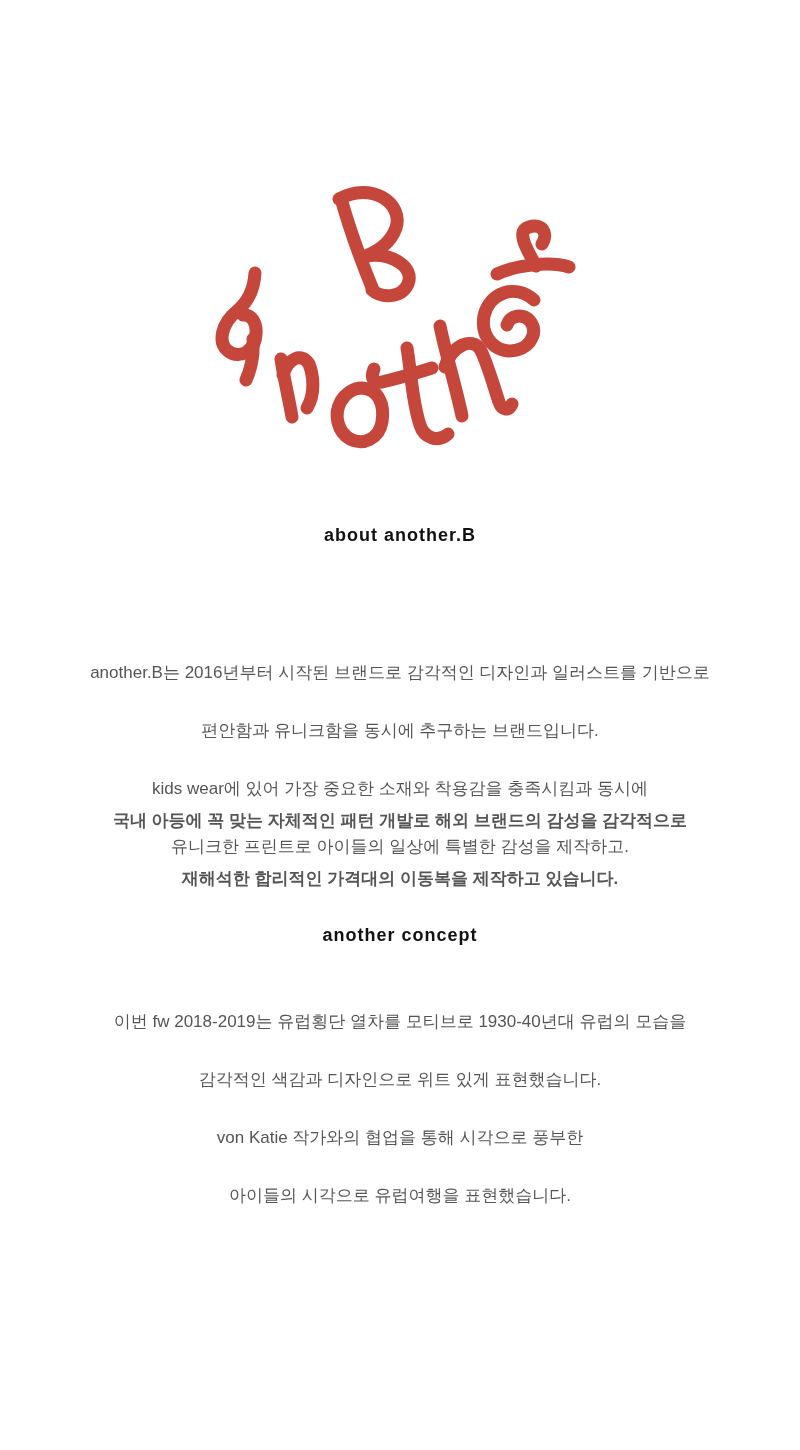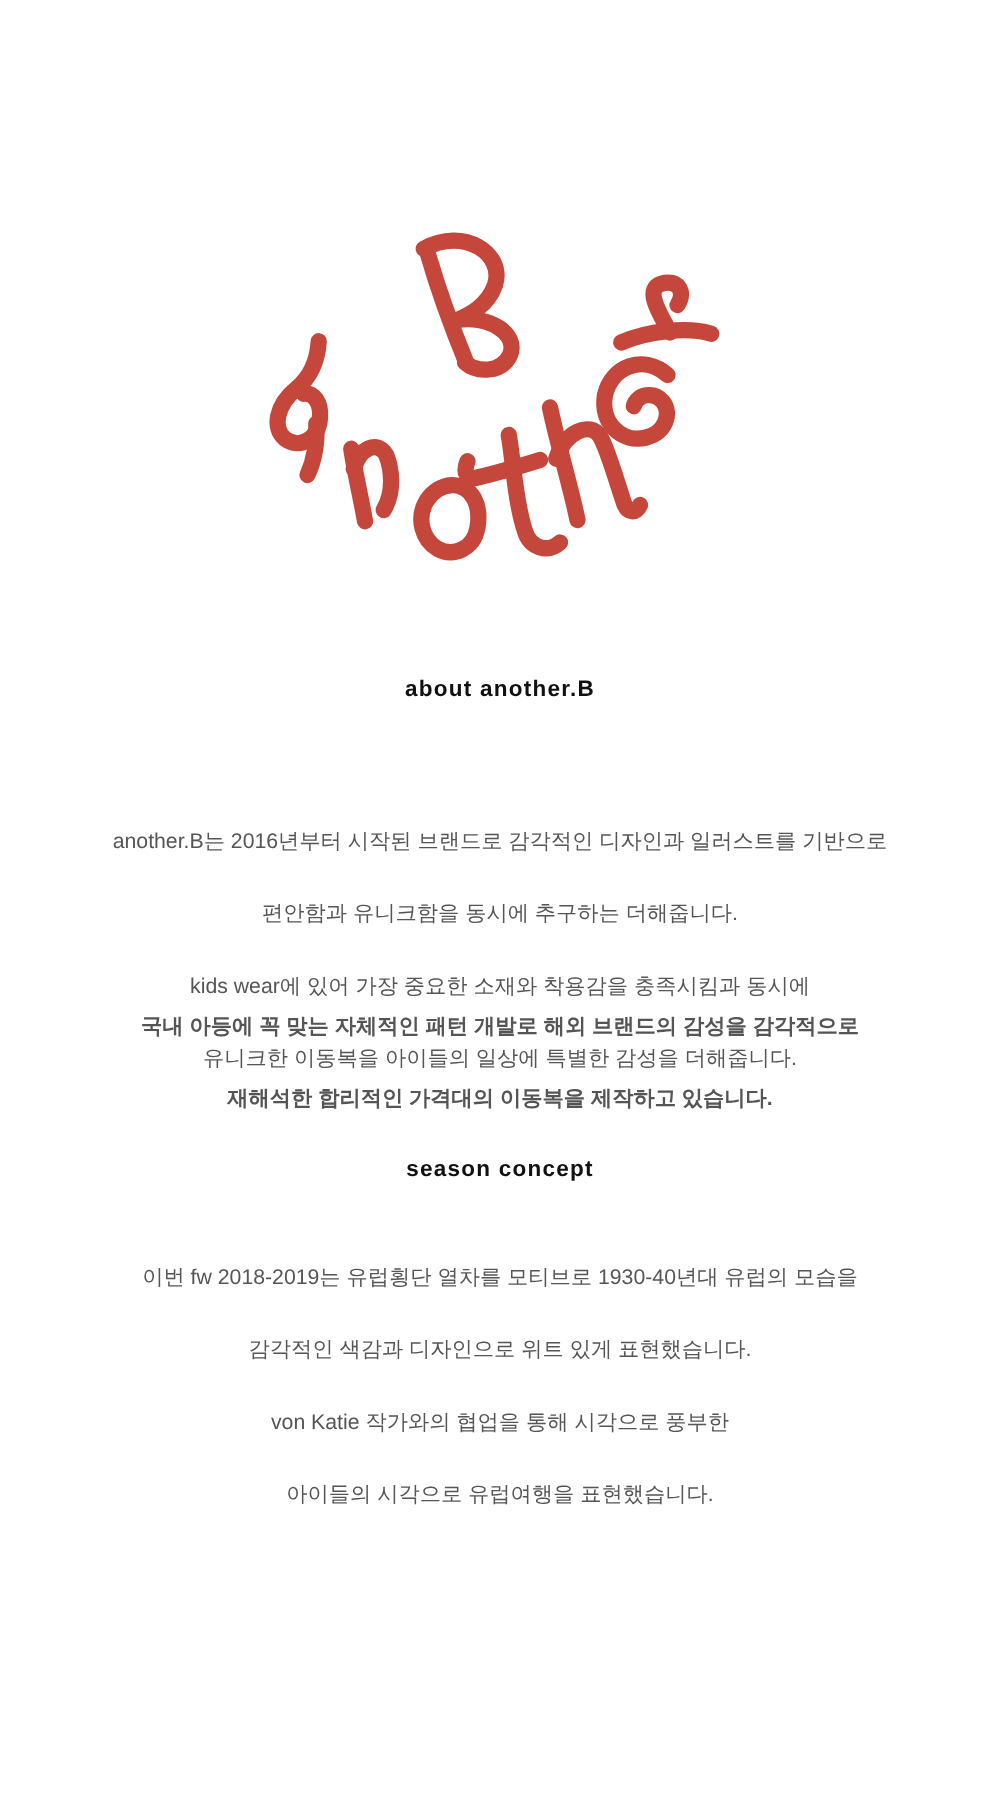--- a/index.html
+++ b/index.html
@@ -21,21 +21,21 @@
     position: absolute;
     left: 0; width: 800px;
     margin: 0;
     text-align: center;
     font-size: 18px;
     font-weight: 700;
     letter-spacing: 1px;
     color: #111111;
     line-height: 22px;
   }
-  .h-about  { top: 540px; }
+  .h-about  { top: 524px; }
   .h-season { top: 924px; }
 
   .para {
     position: absolute;
     left: 0; width: 800px;
     text-align: center;
     color: #555555;
     font-size: 17px;
     line-height: 30px;
     font-weight: 400;
@@ -92,31 +92,31 @@
           <path d="M324,91 C312,70 305,56 317,52 C330,48 337,58 330,69"></path>
         </g>
       </g>
     </svg>
   </div>
 
   <h1 class="heading h-about">about another.B</h1>
 
   <div class="para p1">
     <div class="line">another.B는 2016년부터 시작된 브랜드로 감각적인 디자인과 일러스트를 기반으로</div>
-    <div class="line">편안함과 유니크함을 동시에 추구하는 더해줍니다.</div>
+    <div class="line">편안함과 유니크함을 동시에 추구하는 브랜드입니다.</div>
     <div class="line">kids wear에 있어 가장 중요한 소재와 착용감을 충족시킴과 동시에</div>
-    <div class="line">유니크한 이동복을 아이들의 일상에 특별한 감성을 더해줍니다.</div>
+    <div class="line">유니크한 프린트로 아이들의 일상에 특별한 감성을 제작하고.</div>
   </div>
 
   <div class="para p2">
     <div class="line">국내 아등에 꼭 맞는 자체적인 패턴 개발로 해외 브랜드의 감성을 감각적으로</div>
     <div class="line">재해석한 합리적인 가격대의 이동복을 제작하고 있습니다.</div>
   </div>
 
-  <h1 class="heading h-season">season concept</h1>
+  <h1 class="heading h-season">another concept</h1>
 
   <div class="para p3">
     <div class="line">이번 fw 2018-2019는 유럽횡단 열차를 모티브로 1930-40년대 유럽의 모습을</div>
     <div class="line">감각적인 색감과 디자인으로 위트 있게 표현했습니다.</div>
     <div class="line">von Katie 작가와의 협업을 통해 시각으로 풍부한</div>
     <div class="line">아이들의 시각으로 유럽여행을 표현했습니다.</div>
   </div>
 
 </div>
 

